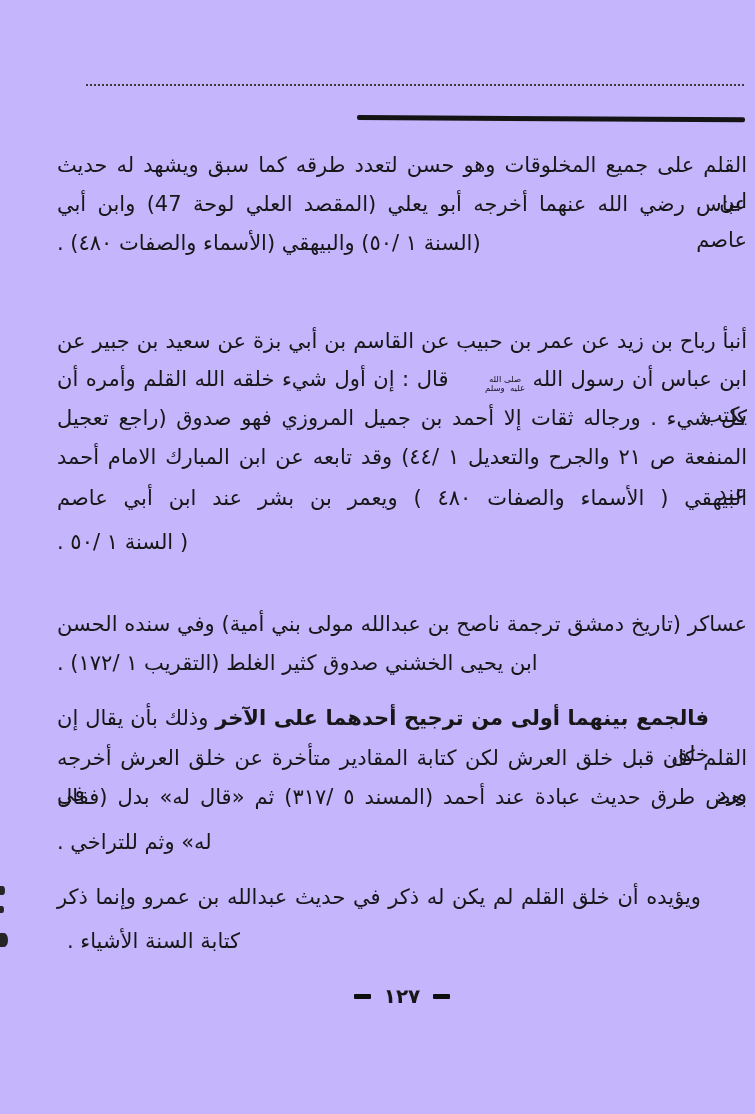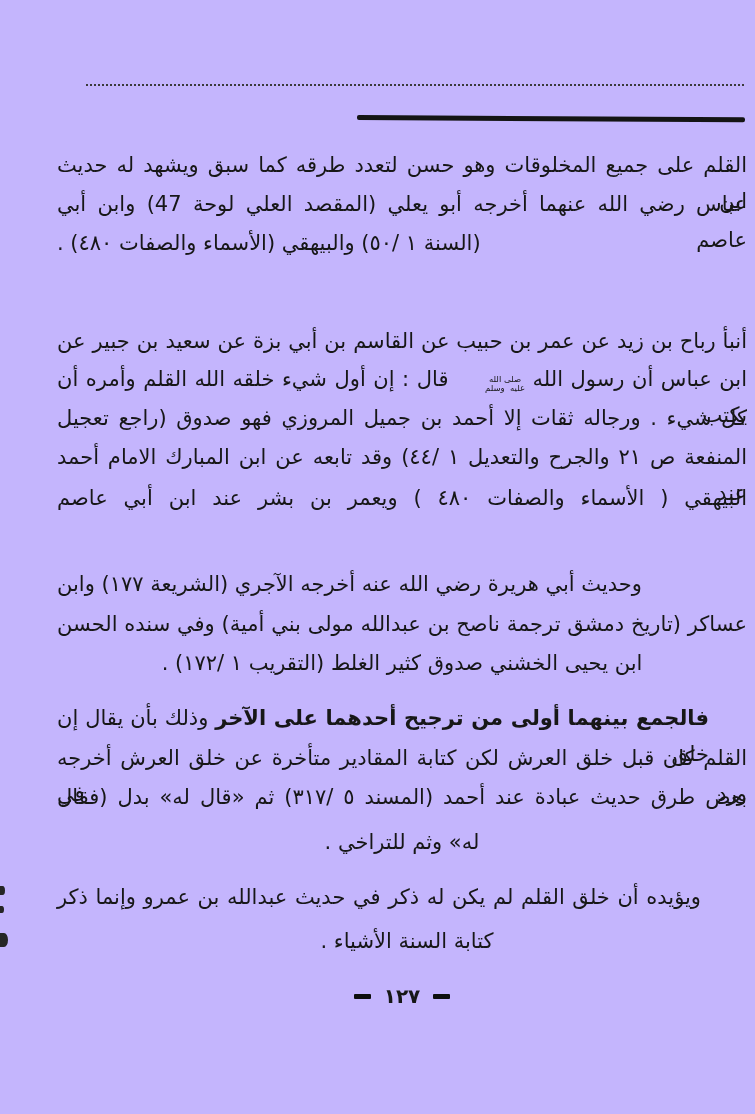--- a/index.html
+++ b/index.html
@@ -23,21 +23,21 @@
     transform:rotate(0.35deg);transform-origin:left center;
   }
   .line{
     position:absolute;left:57px;width:690px;
     box-sizing:border-box;
     font-size:21px;line-height:36px;
     white-space:normal;
   }
   .just{text-align:justify;text-align-last:justify;}
   .al-right{text-align:left;}
-  .al-left{text-align:center;}
+  .al-left{text-align:left;}
   .pr30{padding-right:30px;}
   .pr44{padding-right:44px;}
   .pr46{padding-right:46px;}
   .pr38{padding-right:38px;}
   .pr91{padding-right:91px;}
   .pl10{padding-left:10px;}
   strong{font-weight:bold;}
   .saw-mark{
     display:inline-block;width:40px;
     font-size:8.5px;line-height:1.05;
@@ -68,22 +68,22 @@
   <div class="line just" style="top:186px">عباس رضي الله عنهما أخرجه أبو يعلي (المقصد العلي لوحة 47) وابن أبي عاصم</div>
   <div class="line al-right pr30" style="top:225px">(السنة ١ /٥٠) والبيهقي (الأسماء والصفات ٤٨٠) .</div>
 
   <div class="line just" style="top:323px">أنبأ رباح بن زيد عن عمر بن حبيب عن القاسم بن أبي بزة عن سعيد بن جبير عن</div>
   <div class="line just" style="top:361px">
     <span>ابن عباس أن رسول الله </span><span class="saw-mark">صلى الله عليه وسلم</span><span> قال : إن أول شيء خلقه الله القلم وأمره أن يكتب</span>
   </div>
   <div class="line just" style="top:400px">كل شيء . ورجاله ثقات إلا أحمد بن جميل المروزي فهو صدوق (راجع تعجيل</div>
   <div class="line just" style="top:439px">المنفعة ص ٢١ والجرح والتعديل ١ /٤٤) وقد تابعه عن ابن المبارك الامام أحمد عند</div>
   <div class="line just" style="top:480px">البيهقي ( الأسماء والصفات ٤٨٠ ) ويعمر بن بشر عند ابن أبي عاصم</div>
+  <div class="line al-right pr91" style="top:524px">( السنة ١ /٥٠ .</div>
 
-  <div class="line al-right pr44" style="top:566px">وحديث أبي هريرة رضي الله عنه أخرجه الآجري (الشريعة ١٧٧) وابن</div>
   <div class="line just" style="top:606px">عساكر (تاريخ دمشق ترجمة ناصح بن عبدالله مولى بني أمية) وفي سنده الحسن</div>
   <div class="line al-left" style="top:645px">ابن يحيى الخشني صدوق كثير الغلط (التقريب ١ /١٧٢) .</div>
 
   <div class="line just pr38" style="top:700px">
     <strong>فالجمع بينهما أولى من ترجيح أحدهما على الآخر</strong><span> وذلك بأن يقال إن خلق</span>
   </div>
   <div class="line just" style="top:740px">القلم كان قبل خلق العرش لكن كتابة المقادير متأخرة عن خلق العرش أخرجه ورد في</div>
   <div class="line just" style="top:779px">بعض طرق حديث عبادة عند أحمد (المسند ٥ /٣١٧) ثم «قال له» بدل (فقال</div>
   <div class="line just pr46" style="top:879px">ويؤيده أن خلق القلم لم يكن له ذكر في حديث عبدالله بن عمرو وإنما ذكر</div>
 

